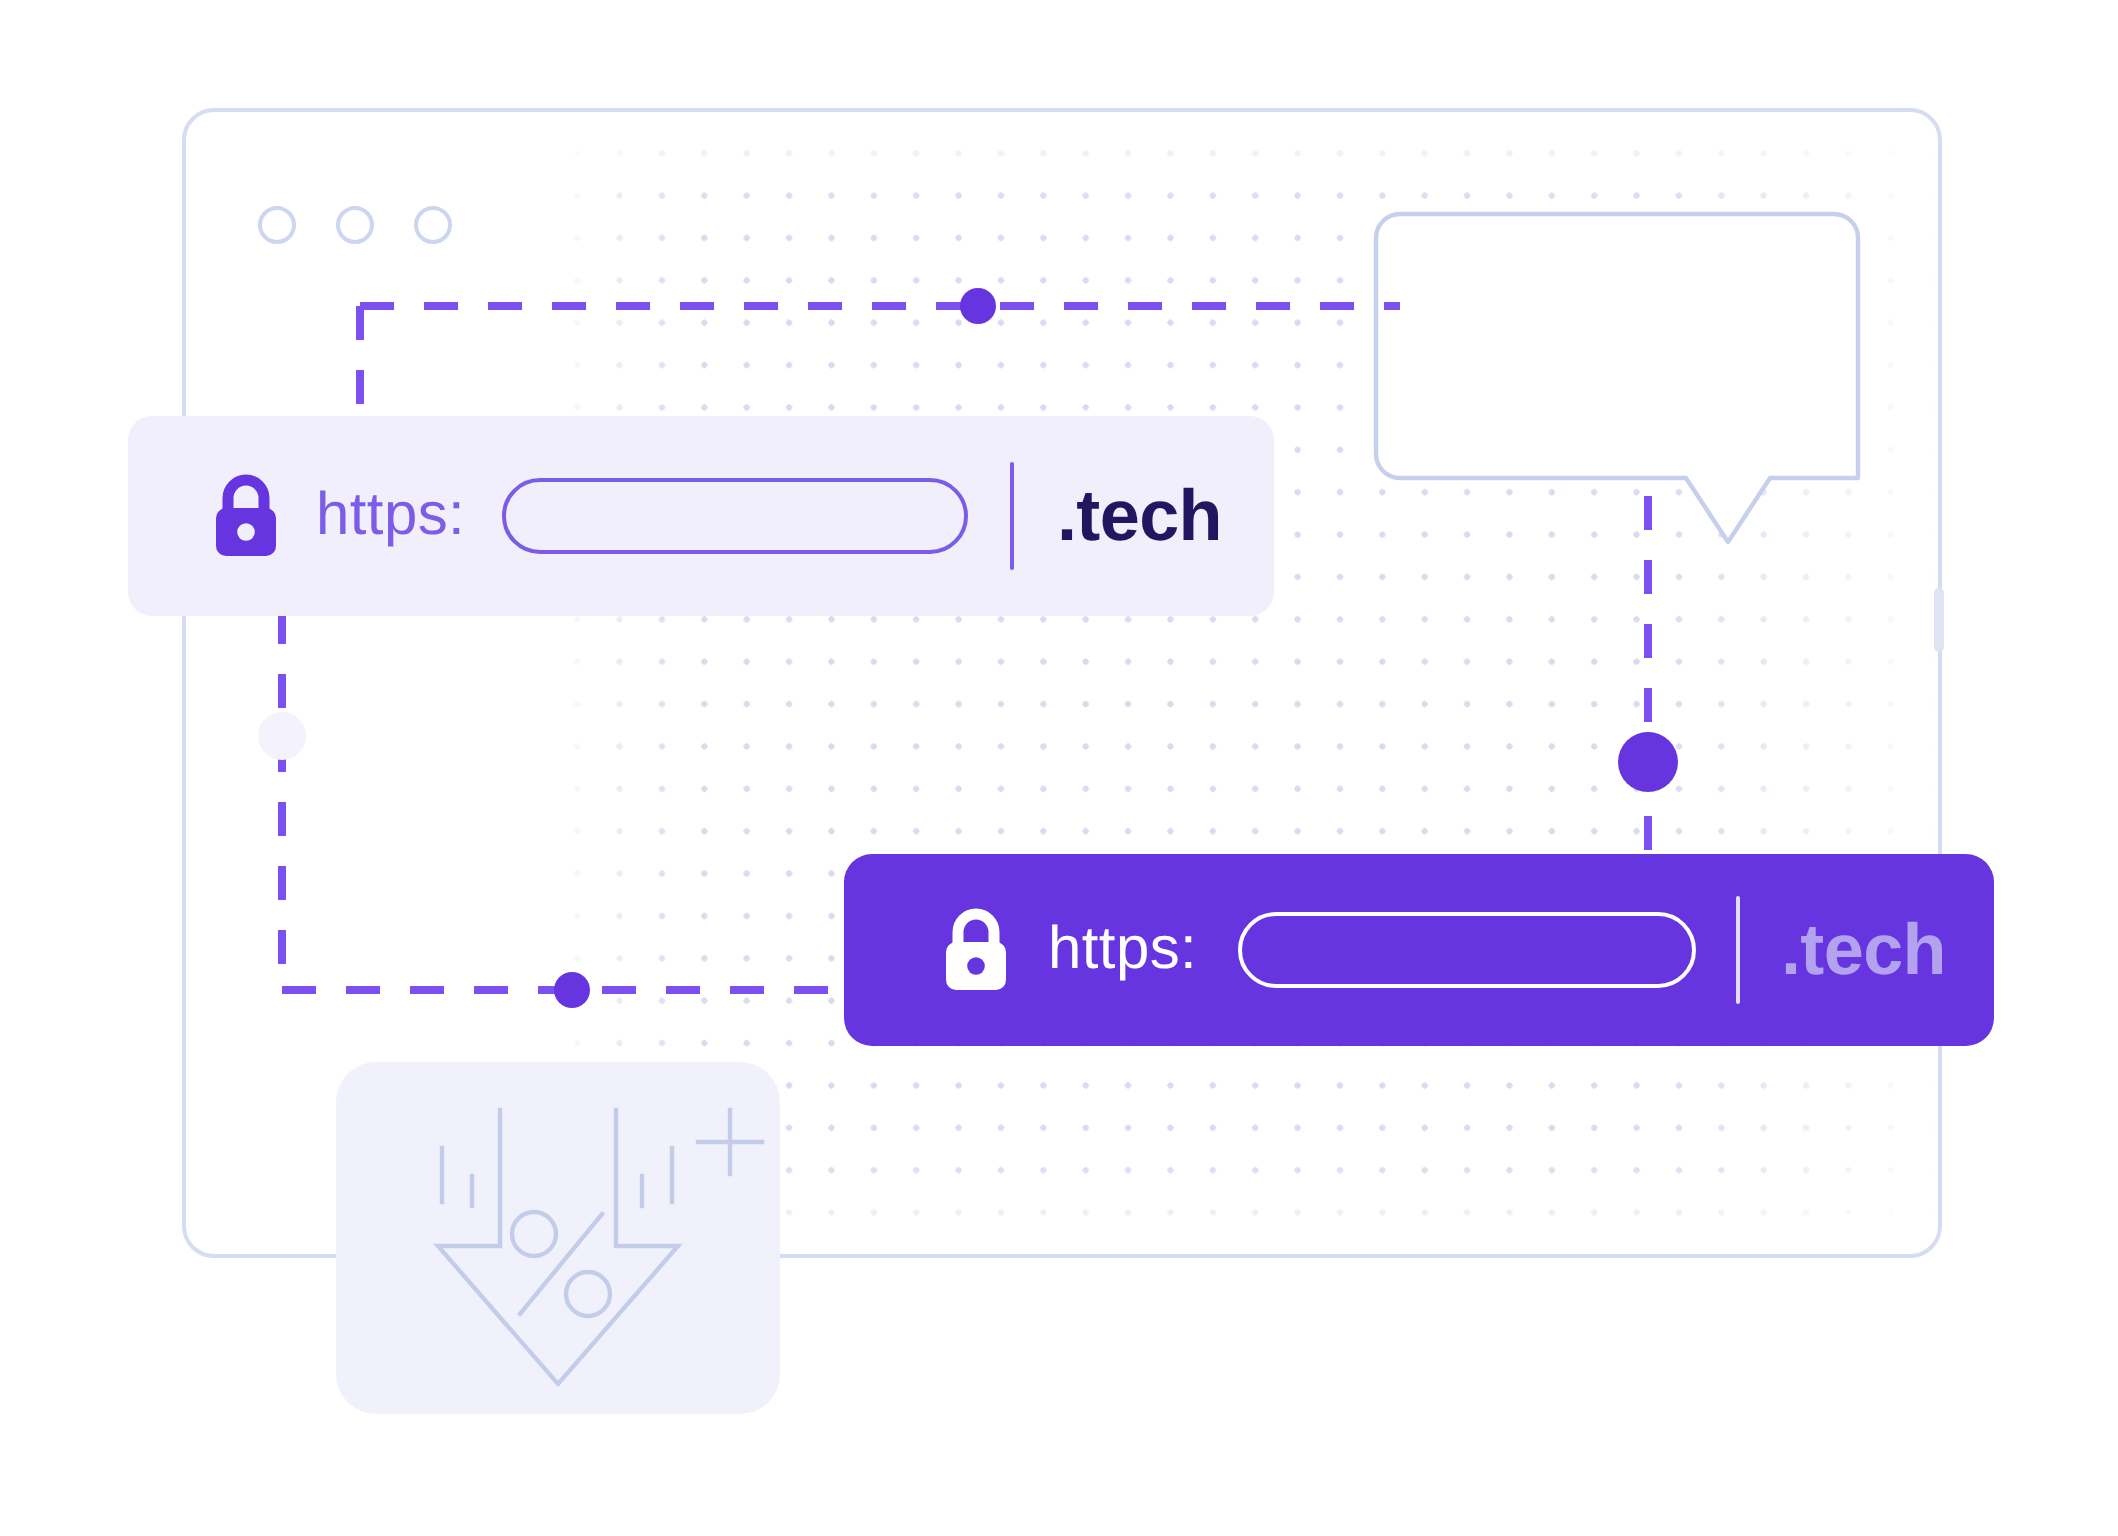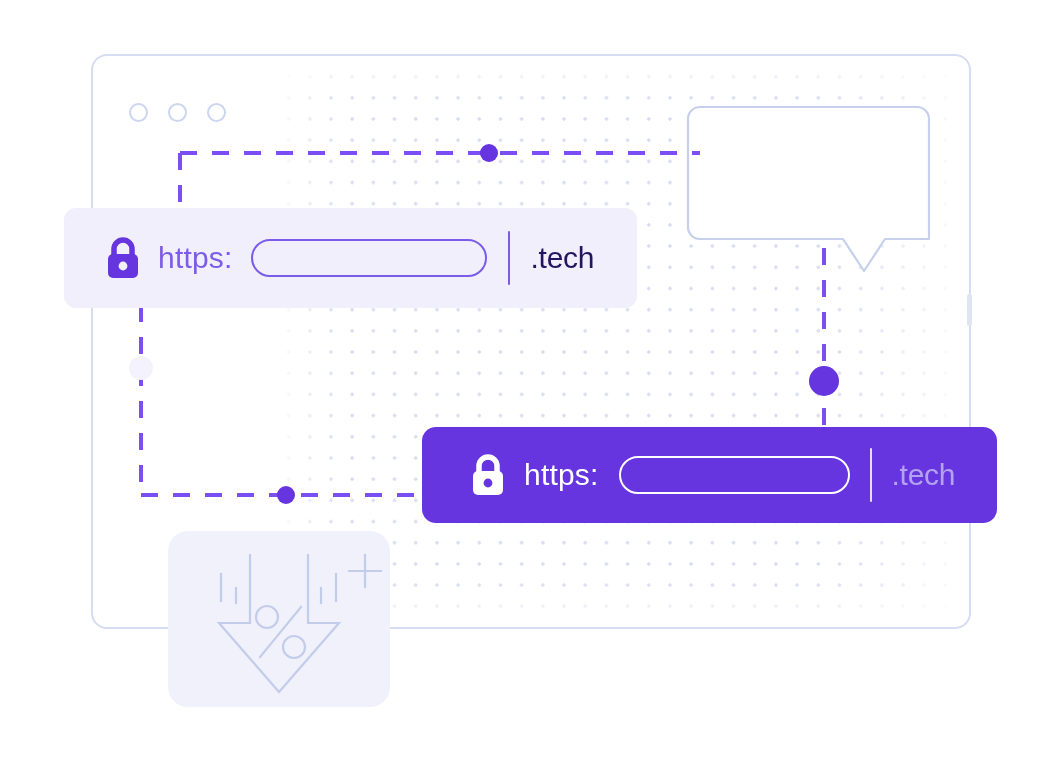--- a/index.html
+++ b/index.html
@@ -188,22 +188,22 @@
   .addr-bar--light .divider {
     background: #7b5ce9;
     margin-left: 21px;
   }
   .addr-bar--purple .divider {
     background: #e4ddfb;
     margin-left: 20px;
   }
 
   .tld-label {
-    font-size: 30px;
-    font-weight: normal;
+    font-size: 36px;
+    font-weight: bold;
     letter-spacing: -0.3px;
     white-space: nowrap;
     font-family: "Liberation Sans", sans-serif;
   }
   .addr-bar--light .tld-label {
     color: #241560;
     margin-left: 21px;
   }
   .addr-bar--purple .tld-label {
     color: #b3a2ef;

